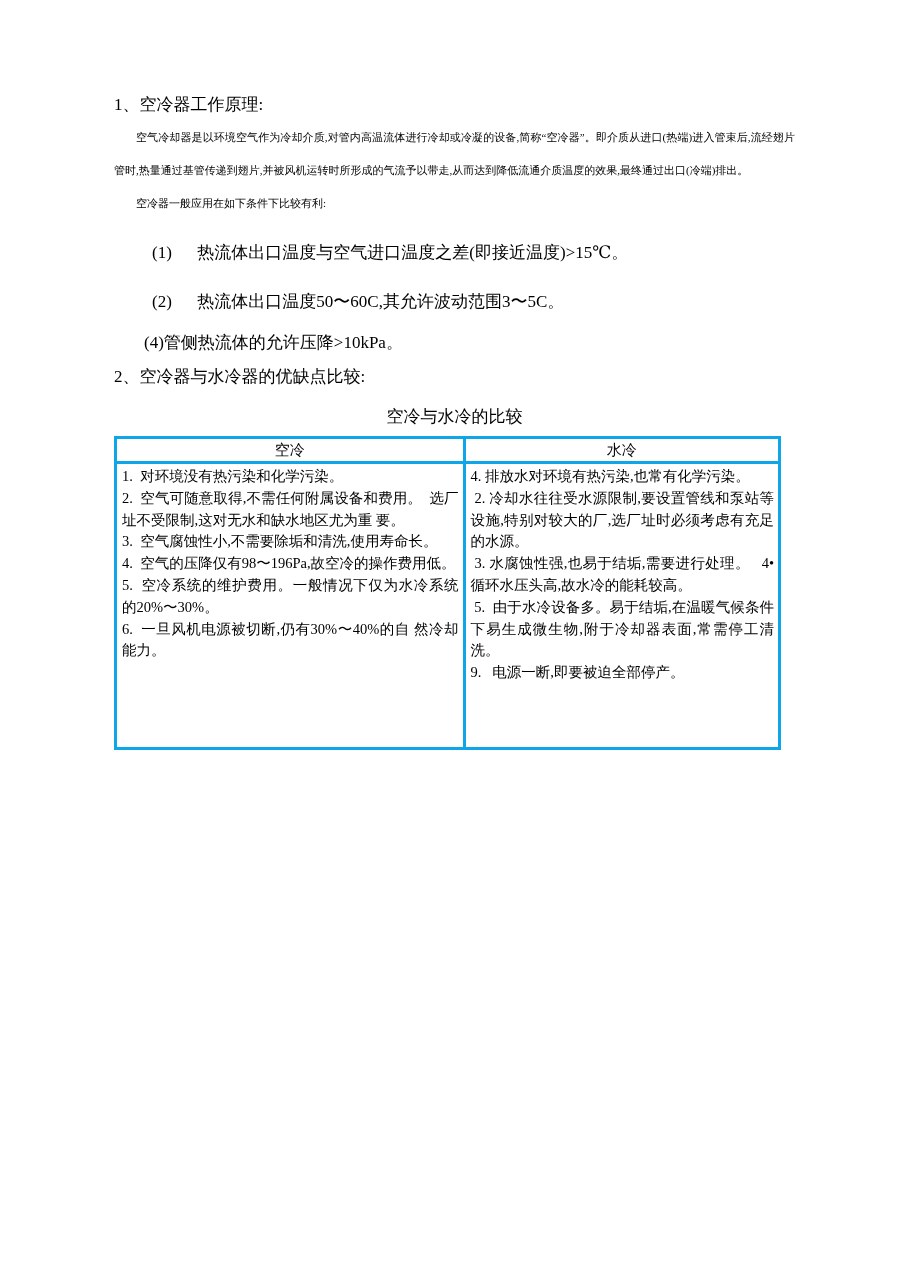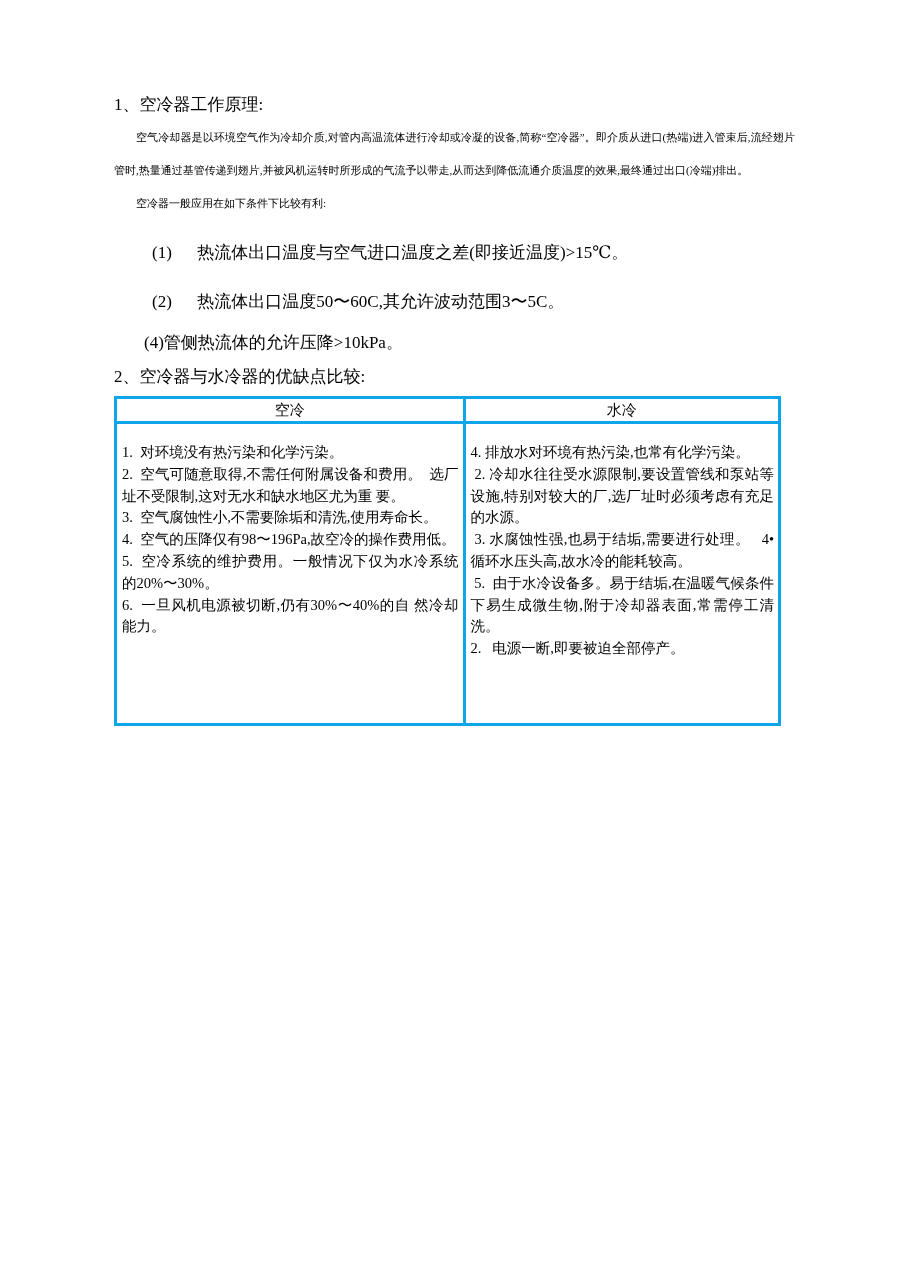--- a/index.html
+++ b/index.html
@@ -66,21 +66,20 @@
     line-height: 22px;
     height: 22px;
     text-align: center;
   }
   col.c-left  { width: 52.5%; }
   col.c-right { width: 47.5%; }
   .cell-clip {
     height: 281px;
     overflow: hidden;
     padding: 2px 4px 0 5px;
-    margin-top: 16px;
   }
   .cell-item {
     font-size: 14.5px;
     line-height: 21.8px;
     text-align: justify;
     white-space: pre-wrap;
   }
 </style>
 </head>
 <body>
@@ -92,20 +91,21 @@
   <div class="para">空气冷却器是以环境空气作为冷却介质,对管内高温流体进行冷却或冷凝的设备,简称“空冷器”。即介质从进口(热端)进入管束后,流经翅片管时,热量通过基管传递到翅片,并被风机运转时所形成的气流予以带走,从而达到降低流通介质温度的效果,最终通过出口(冷端)排出。</div>
 
   <div class="para">空冷器一般应用在如下条件下比较有利:</div>
 
   <div class="cond-item">(1)      热流体出口温度与空气进口温度之差(即接近温度)&gt;15℃。</div>
   <div class="cond-item">(2)      热流体出口温度50〜60C,其允许波动范围3〜5C。</div>
   <div class="cond-item last">(4)管侧热流体的允许压降&gt;10kPa。</div>
 
   <div class="h2">2、空冷器与水冷器的优缺点比较:</div>
 
+  <div class="table-title">空冷与水冷的比较</div>
 
   <table class="cmp">
     <colgroup>
       <col class="c-left">
       <col class="c-right">
     </colgroup>
     <thead>
       <tr>
         <th>空冷</th>
         <th>水冷</th>
@@ -122,20 +122,20 @@
             <div class="cell-item">5.  空冷系统的维护费用。一般情况下仅为水冷系统的20%〜30%。</div>
             <div class="cell-item">6.  一旦风机电源被切断,仍有30%〜40%的自 然冷却能力。</div>
           </div>
         </td>
         <td>
           <div class="cell-clip">
             <div class="cell-item">4. 排放水对环境有热污染,也常有化学污染。</div>
             <div class="cell-item"> 2. 冷却水往往受水源限制,要设置管线和泵站等设施,特别对较大的厂,选厂址时必须考虑有充足的水源。</div>
             <div class="cell-item"> 3. 水腐蚀性强,也易于结垢,需要进行处理。   4•循环水压头高,故水冷的能耗较高。</div>
             <div class="cell-item"> 5.  由于水冷设备多。易于结垢,在温暖气候条件下易生成微生物,附于冷却器表面,常需停工清洗。</div>
-            <div class="cell-item">2.   电源一断,即要被迫全部停产。</div>
+            <div class="cell-item">9.   电源一断,即要被迫全部停产。</div>
           </div>
         </td>
       </tr>
     </tbody>
   </table>
 
 </div>
 
 </body></html>

